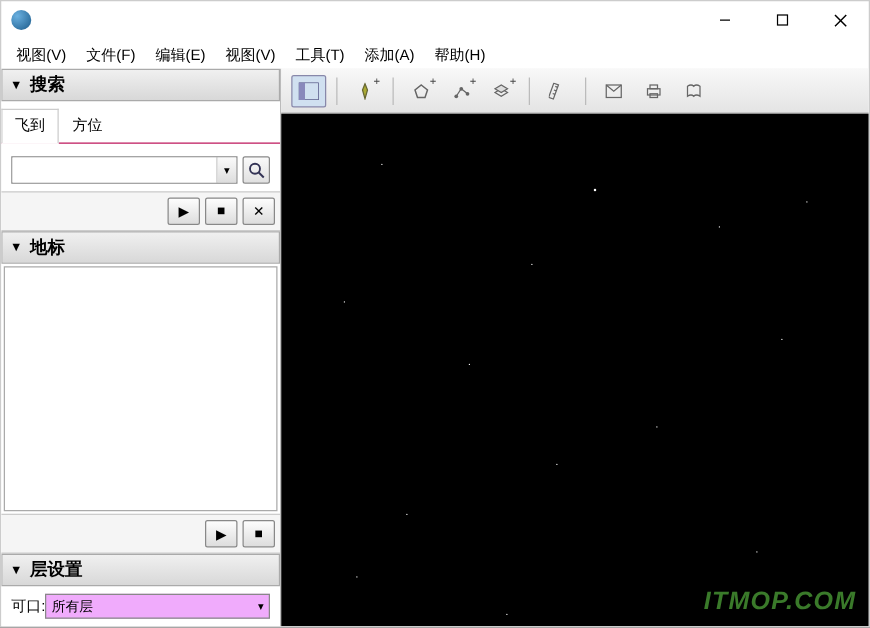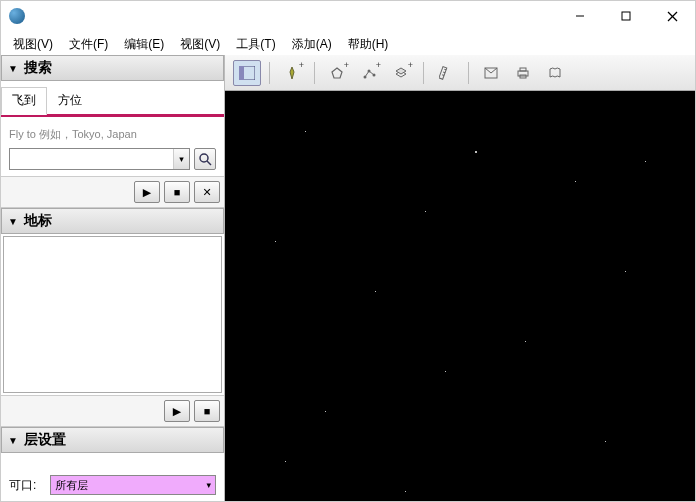--- a/index.html
+++ b/index.html
@@ -13,38 +13,38 @@
 .menubar { height: 24px; display: flex; align-items: flex-end; padding: 0 4px; font-size: 12px; }
 .menubar span { padding: 2px 8px; }
 
 .workspace { display: flex; height: calc(100% - 54px); }
 
 .sidebar { width: 224px; background: #fff; display: flex; flex-direction: column; border-right: 1px solid #bbb; }
 
 .panel-header { background: linear-gradient(#f0f0f0, #d8d8d8); border: 1px solid #aaa; padding: 3px 6px; font-size: 14px; font-weight: bold; display: flex; align-items: center; gap: 6px; }
 .panel-header .arrow { font-size: 10px; }
 
-.tabs { display: flex; border-bottom: 3px solid #be185d; margin: 6px 0 0 0; font-size: 12px; }
+.tabs { display: flex; border-bottom: 1px solid #be185d; margin: 6px 0 0 0; font-size: 12px; }
 .tab { padding: 4px 10px; border: 1px solid transparent; }
 .tab.active { background: #fff; border: 1px solid #ccc; border-bottom: 1px solid #fff; margin-bottom: -1px; }
 
 .search-body { padding: 10px 8px 6px 8px; font-size: 11px; }
 .flyto-label { color: #888; margin-bottom: 6px; }
 .search-row { display: flex; gap: 4px; }
 .search-input-wrap { flex: 1; display: flex; border: 1px solid #888; background: #fff; height: 22px; }
 .search-input-wrap input { flex: 1; border: none; outline: none; padding: 0 4px; font-size: 12px; }
 .dd-btn { width: 16px; border-left: 1px solid #ccc; display: flex; align-items: center; justify-content: center; font-size: 9px; background: linear-gradient(#fafafa,#ddd); }
 .icon-btn { width: 24px; height: 22px; border: 1px solid #888; background: linear-gradient(#fafafa,#e0e0e0); display: flex; align-items: center; justify-content: center; border-radius: 2px; }
 
 .ctrl-row { display: flex; justify-content: flex-end; gap: 4px; padding: 4px; border-top: 1px solid #ccc; border-bottom: 1px solid #ccc; background: #f5f5f5; }
 .ctrl-btn { width: 26px; height: 22px; border: 1px solid #888; background: linear-gradient(#fdfdfd,#ddd); display: flex; align-items: center; justify-content: center; border-radius: 2px; font-size: 11px; }
 
 .places-body { flex: 1; border: 1px solid #aaa; margin: 2px; min-height: 60px; background: #fff; }
 
-.layer-body { padding: 6px 8px; font-size: 12px; display: flex; align-items: center; gap: 14px; margin-top: 16px; }
+.layer-body { padding: 6px 8px; font-size: 12px; display: flex; align-items: center; gap: 0; }
 .layer-select { flex: 1; border: 1px solid #888; height: 20px; display: flex; align-items: center; padding: 0 4px; font-size: 11px; background: #f0abfc; justify-content: space-between; }
 
 .viewer { flex: 1; display: flex; flex-direction: column; background: #ececec; }
 .toolbar { height: 36px; background: linear-gradient(#f8f8f8,#e4e4e4); border-bottom: 1px solid #aaa; display: flex; align-items: center; padding: 0 8px; gap: 4px; }
 .tb-btn { width: 28px; height: 26px; display: flex; align-items: center; justify-content: center; border: 1px solid transparent; border-radius: 2px; position: relative; }
 .tb-btn.active { border: 1px solid #88a; background: #d0e0f0; }
 .tb-sep { width: 1px; height: 22px; background: #bbb; margin: 0 4px; }
 .tb-plus { position: absolute; top: -1px; right: 1px; font-size: 9px; color: #444; }
 
 .canvas { flex: 1; background: #000; position: relative; overflow: hidden; }
@@ -95,21 +95,20 @@
       <span class="arrow">▼</span>
       <span>搜索</span>
     </div>
 
     <div class="tabs">
       <div class="tab active">飞到</div>
       <div class="tab">方位</div>
     </div>
 
     <div class="search-body">
-      <div class="flyto-label">Fly to 例如，Tokyo, Japan</div>
       <div class="search-row">
         <div class="search-input-wrap">
           <input type="text" value="" style="">
           <div class="dd-btn">▾</div>
         </div>
         <div class="icon-btn">
           <svg width="14" height="14">
               <circle cx="6" cy="6" r="4" fill="none" stroke="#335" stroke-width="1.5"></circle>
               <line x1="9" y1="9" x2="13" y2="13" stroke="#335" stroke-width="1.5"></line>
             </svg>
@@ -224,15 +223,16 @@
       <div class="star" style="width:1px;height:1px;top:250px;left:300px"></div>
       <div class="star" style="width:1px;height:1px;top:180px;left:400px"></div>
       <div class="star" style="width:2px;height:2px;top:60px;left:250px"></div>
       <div class="star" style="width:1px;height:1px;top:320px;left:100px"></div>
       <div class="star" style="width:1px;height:1px;top:350px;left:380px"></div>
       <div class="star" style="width:1px;height:1px;top:150px;left:50px"></div>
       <div class="star" style="width:1px;height:1px;top:280px;left:220px"></div>
       <div class="star" style="width:1px;height:1px;top:400px;left:180px"></div>
       <div class="star" style="width:1px;height:1px;top:370px;left:60px"></div>
       <div class="star" style="width:1px;height:1px;top:70px;left:420px"></div>
+      <div class="watermark">ITMOP.COM</div>
     </div>
   </div>
 </div>
 
 </body></html>

